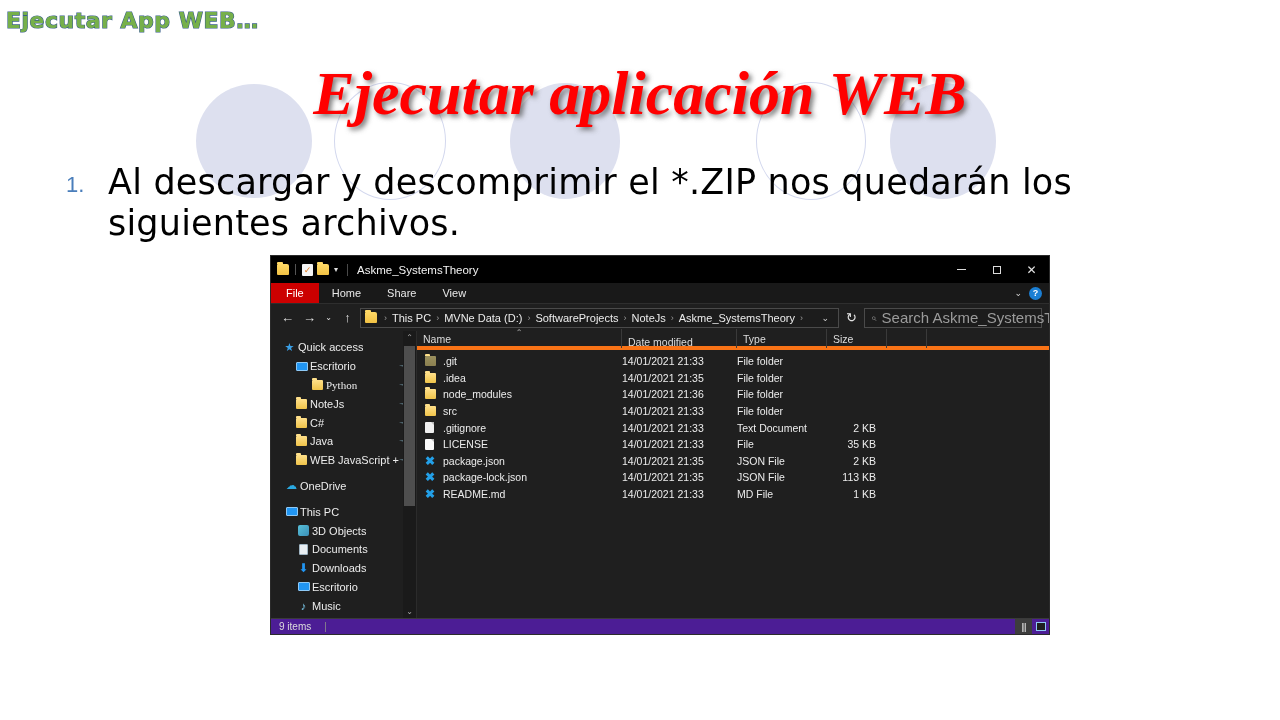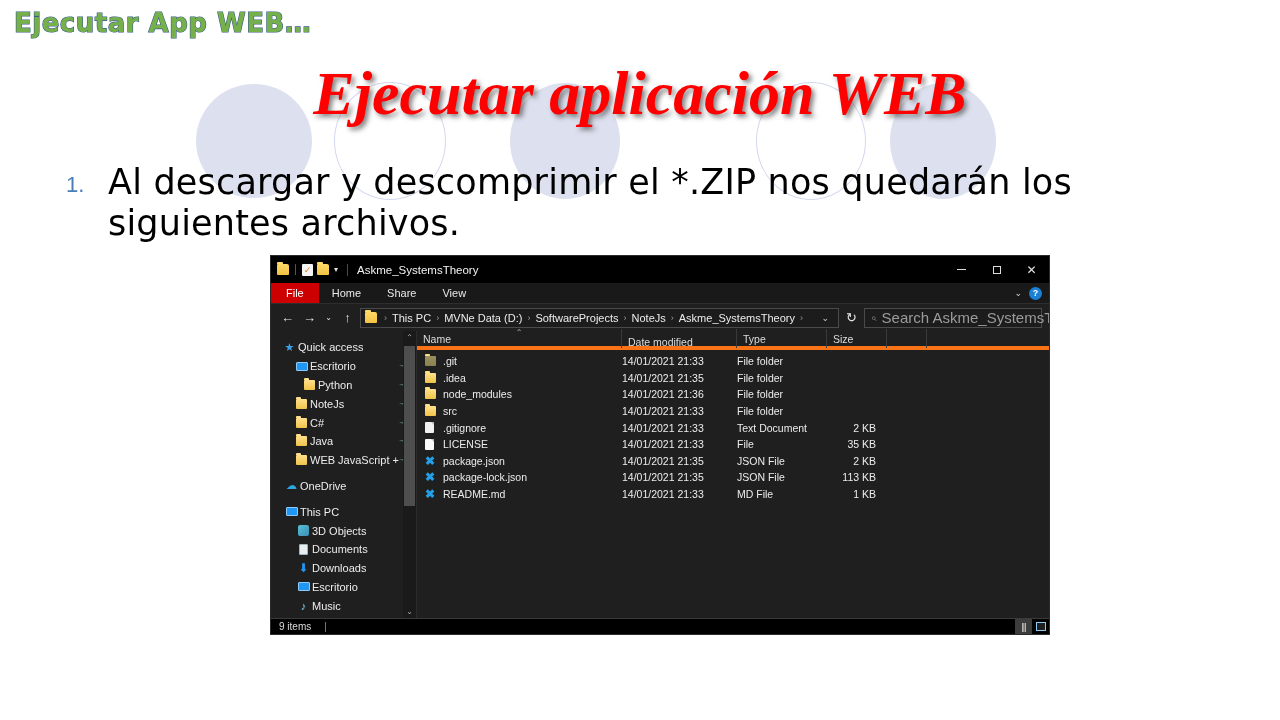--- a/index.html
+++ b/index.html
@@ -23,23 +23,23 @@
   .deco-ellipse {
     position: absolute;
     border-radius: 50%;
   }
   .deco-ellipse.filled { background: #dde0ef; }
   .deco-ellipse.outlined { background: transparent; border: 1.4px solid #d3d8ee; }
 
   
   .kicker {
     position: absolute;
-    left: 14px; top: 8px;
+    left: 6px; top: 8px;
     font-family: "DejaVu Sans", sans-serif;
-    font-size: 26px;
+    font-size: 22px;
     font-weight: bold;
     letter-spacing: 0.5px;
     color: #76b04a;
     -webkit-text-stroke: 1.2px #3a5f8a;
     paint-order: stroke fill;
     white-space: nowrap;
   }
 
   
   .main-title {
@@ -293,21 +293,21 @@
   .file-doc::after {
     content: ""; position: absolute; right: 0; top: 0;
     border-left: 3px solid transparent; border-top: 3px solid #b9b9b9;
   }
   .file-doc.plain { background: #fafafa; }
   .vs-ico { color: #23a0e8; font-size: 12px; font-weight: bold; line-height: 1; }
 
   
   .statusbar {
     height: 16px; flex: none;
-    background: #000000;
+    background: #4c1d95;
     border-top: 1px solid #3a3a3a;
     display: flex; align-items: center;
     padding-left: 8px;
     font-size: 10px; color: #dcdcdc;
     gap: 13px;
   }
   .status-sep { color: #8a8a8a; }
   .view-toggles { margin-left: auto; display: flex; align-items: center; }
   .vt {
     width: 17px; height: 16px; display: flex; align-items: center; justify-content: center;
@@ -416,21 +416,21 @@
         <span class="sb-label">Quick access</span>
       </div>
 
       <div class="sb-item" style="padding-left:22px;">
         <span class="sb-ico">
             <span class="monitor"></span>
           </span>
         <span class="sb-label">Escritorio</span>
         <span class="pin">📌</span>
       </div>
-      <div class="sb-item" style="padding-left:30px;">
+      <div class="sb-item" style="padding-left:38px;font-family:Liberation Serif, serif;">
         <span class="sb-ico">
             <span class="mini-folder"></span>
           </span>
         <span class="sb-label">Python</span>
         <span class="pin">📌</span>
       </div>
       <div class="sb-item" style="padding-left:22px;">
         <span class="sb-ico">
             <span class="mini-folder"></span>
           </span>

